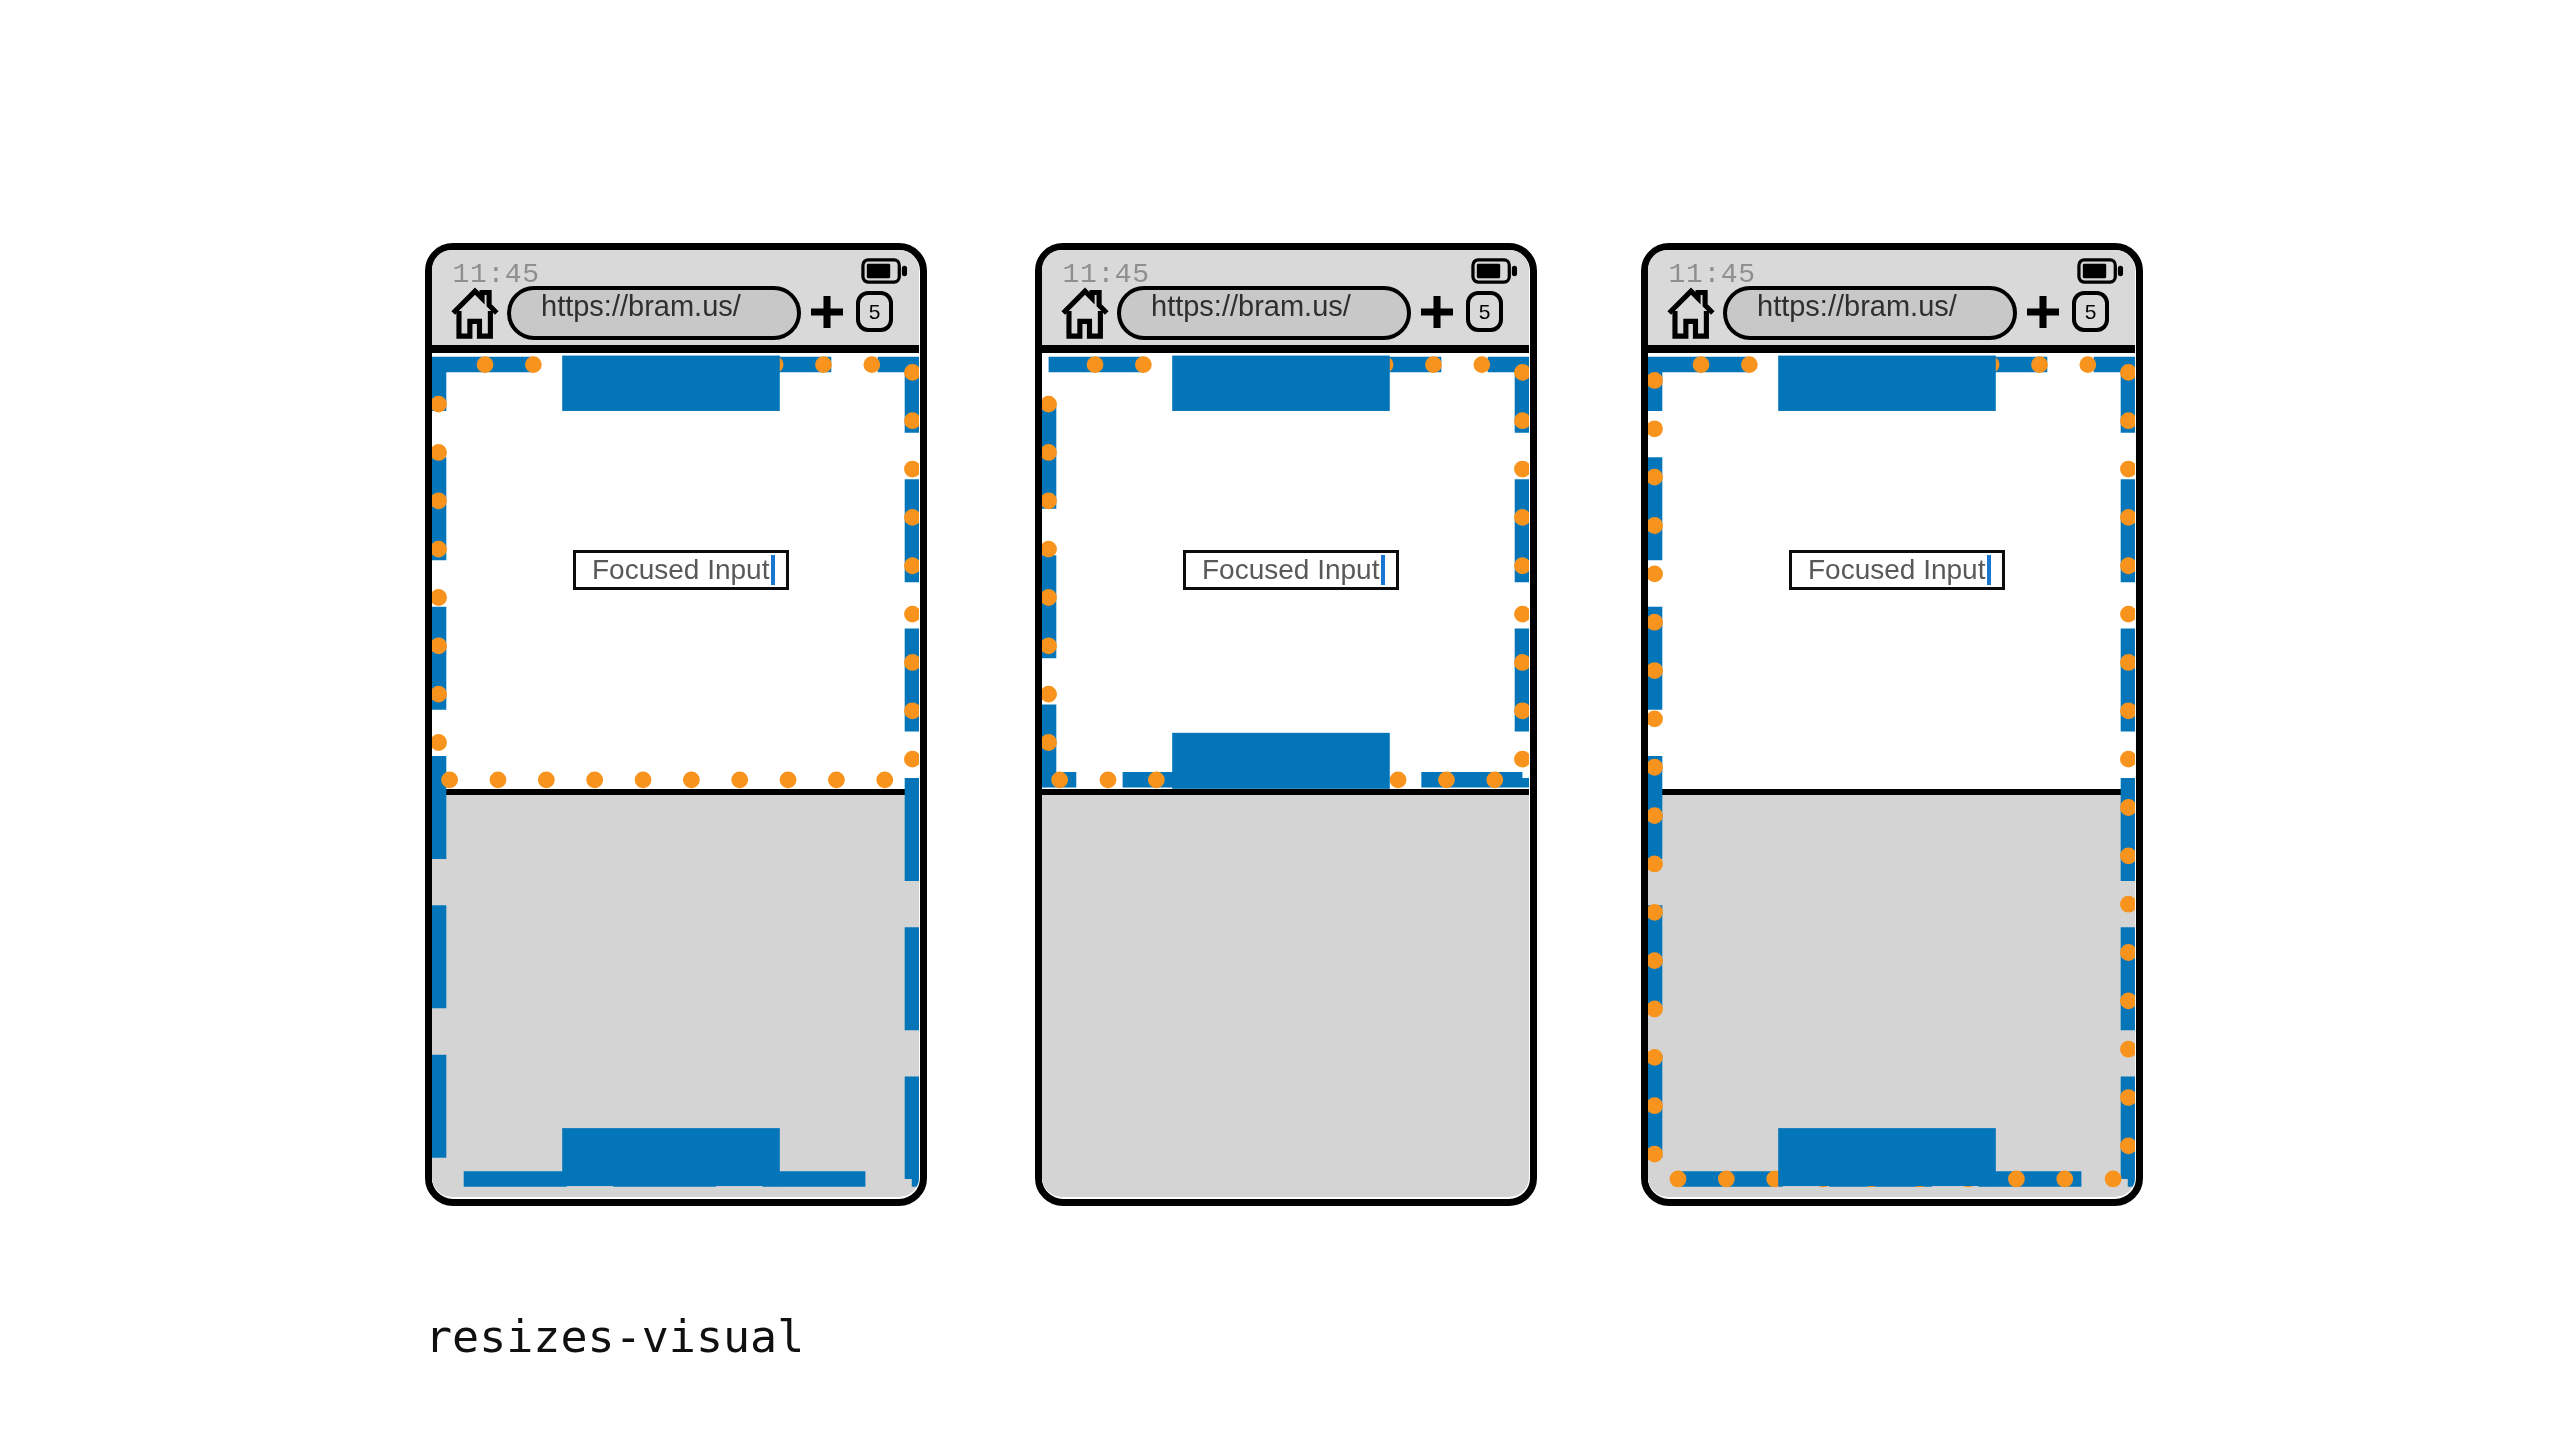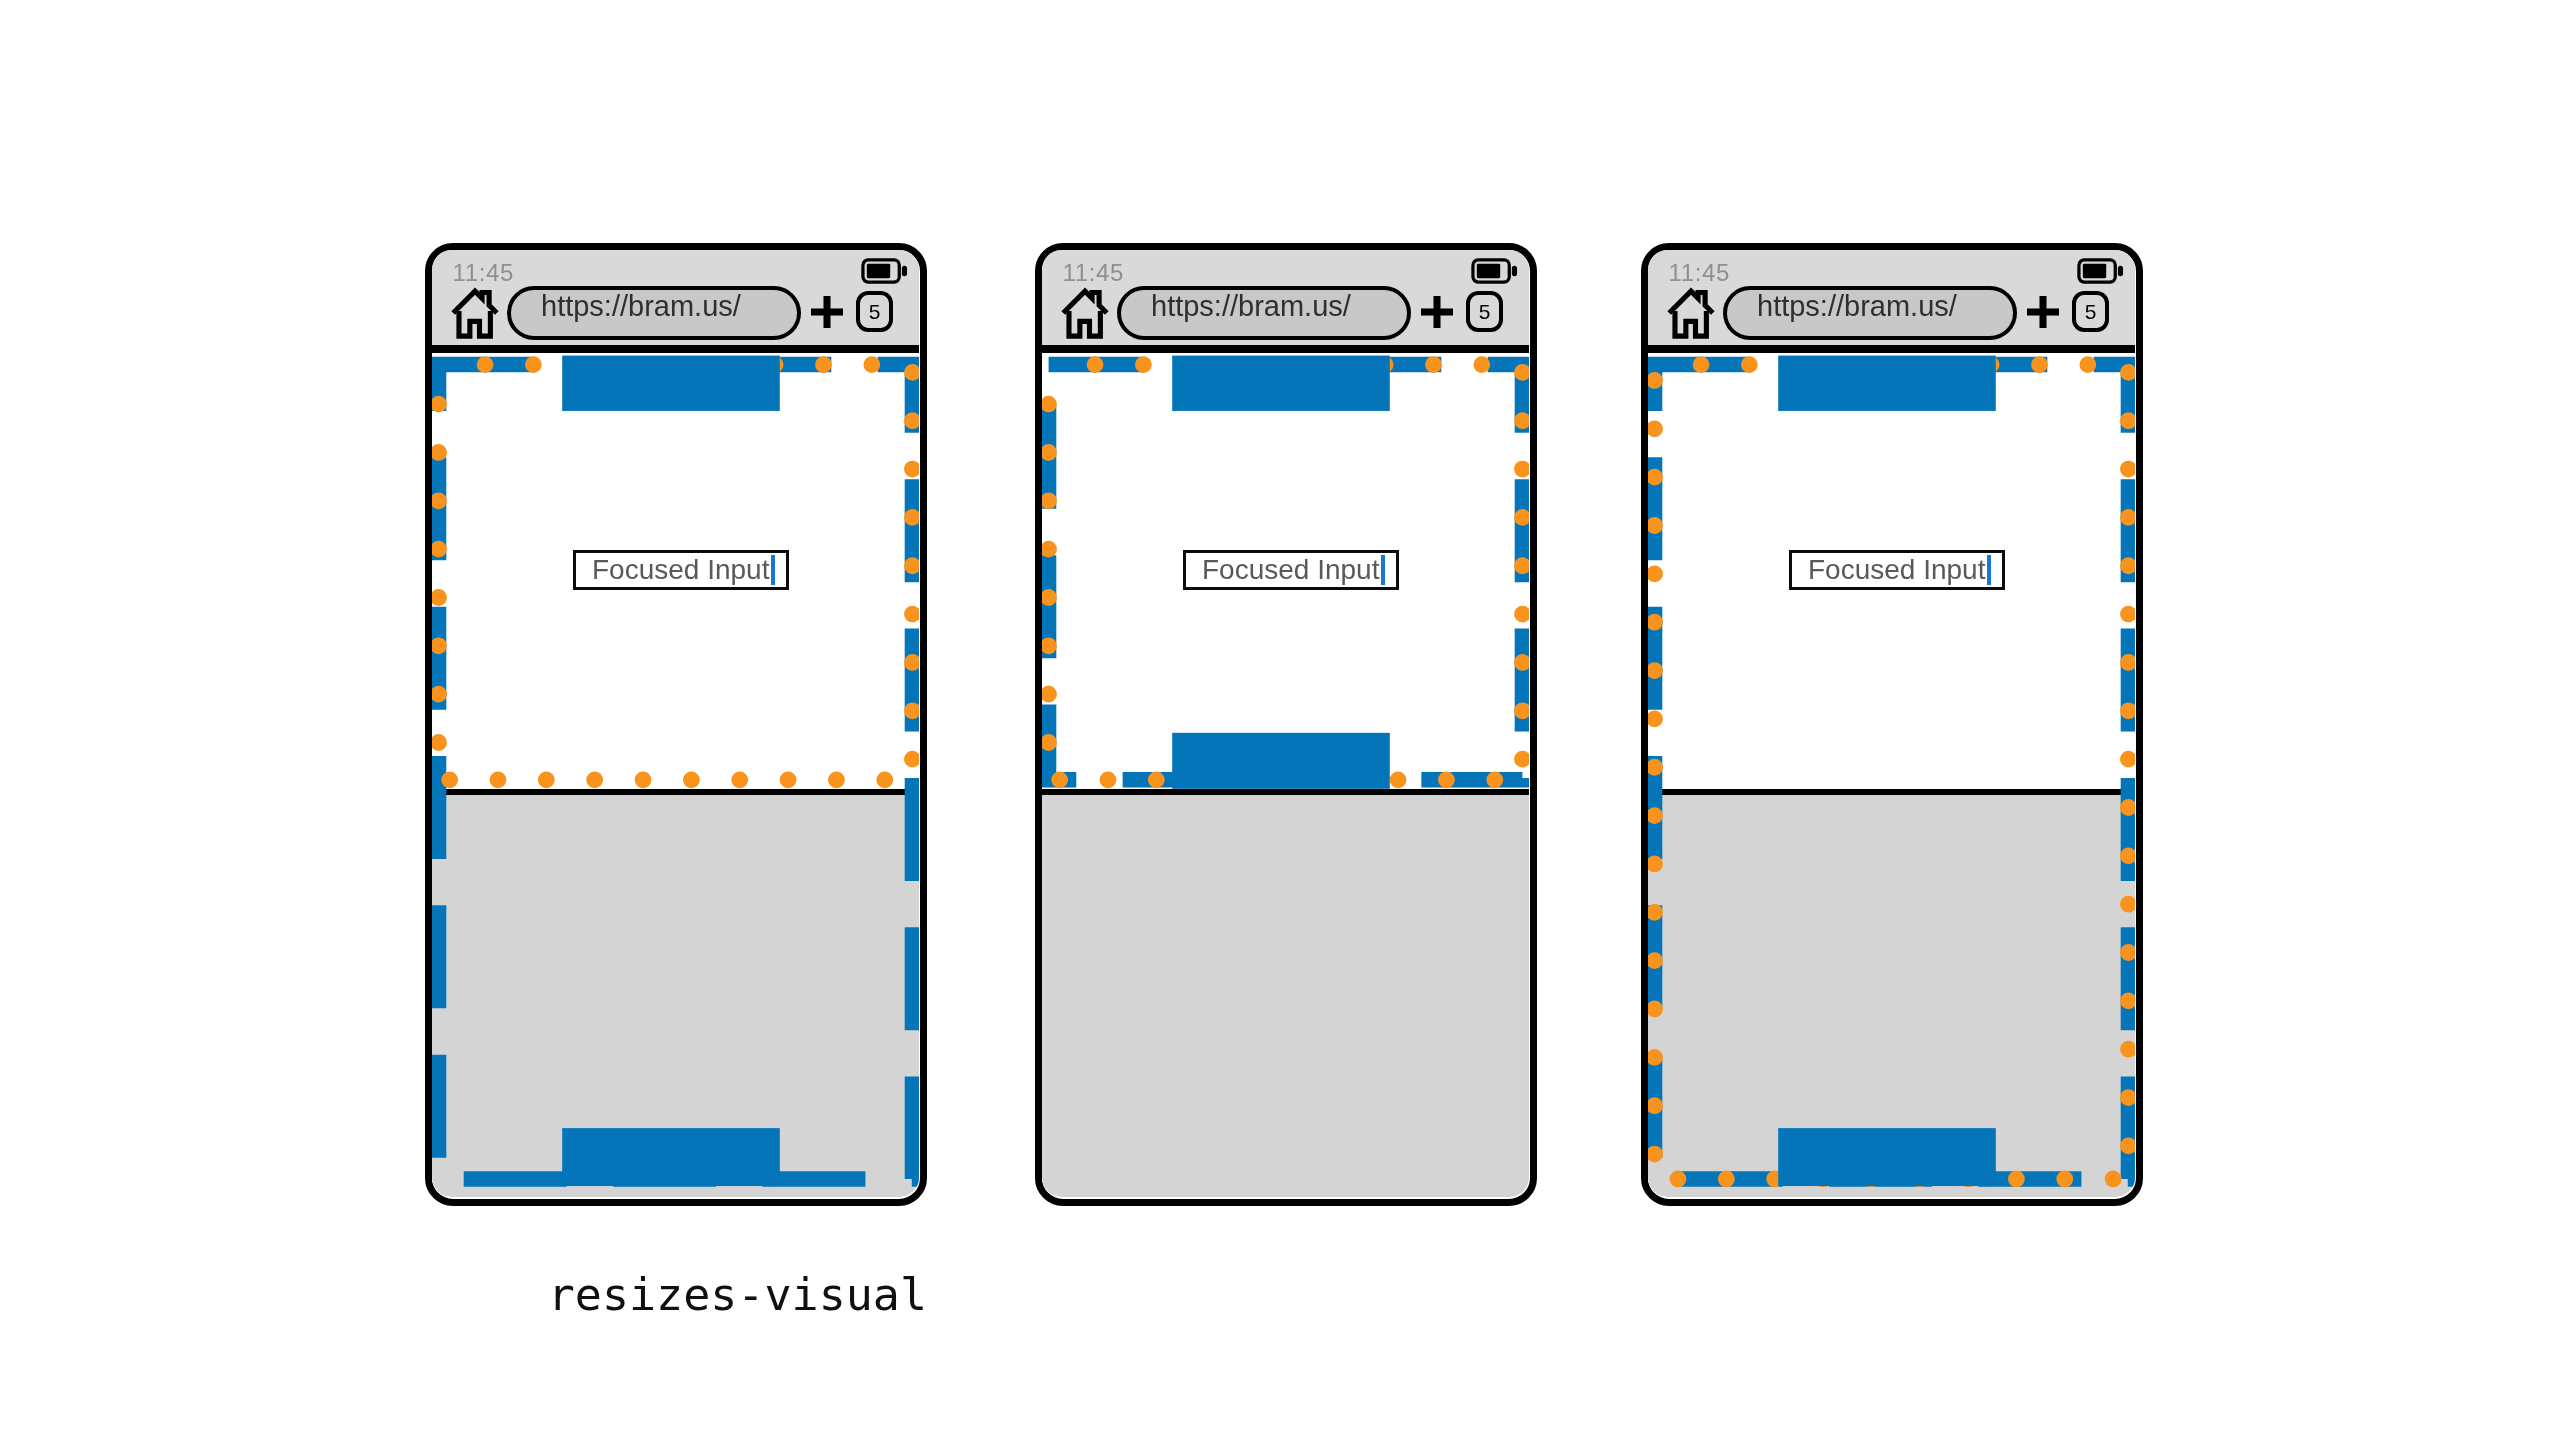--- a/index.html
+++ b/index.html
@@ -24,22 +24,23 @@
     position:absolute;top:243px;width:502px;height:963px;
     background:#ffffff;border:7.7px solid var(--black);border-radius:28px;
   }
   .phone-1{left:425px;} .phone-2{left:1035px;} .phone-3{left:1641px;}
 
   .chrome{
     position:absolute;left:0;top:0;width:487px;height:95px;
     background:var(--chrome);border-radius:19.3px 19.3px 0 0;
   }
   .time{
-    position:absolute;left:20.6px;top:9px;font-size:24px;color:var(--timegray);
+    position:absolute;left:20.6px;top:9px;font-size:28px;color:var(--timegray);
     letter-spacing:0.6px;
+    font-family:Liberation Mono, monospace;
   }
   .battery{position:absolute;right:10.3px;top:7.7px;width:48px;height:26px;}
   .home-button{position:absolute;left:18px;top:36px;width:50px;height:54px;}
   .url-bar{
     position:absolute;left:75px;top:36px;width:294px;height:54px;
     background:var(--pill);border:4.5px solid var(--black);border-radius:27px;
     display:flex;padding-left:30px;
     font-size:29px;color:#2f2f2f;white-space:nowrap;
   }
   .new-tab-button{position:absolute;left:379px;top:46px;width:32px;height:32px;}
@@ -76,21 +77,21 @@
   .focused-input{
     position:absolute;left:141px;top:197px;width:216px;height:40px;
     background:#ffffff;border:3.2px solid #0c0c0c;
     display:flex;align-items:center;padding-left:16px;
     font-size:28px;color:var(--inputtext);white-space:nowrap;
   }
   .caret{width:3.2px;height:30px;background:var(--caret);margin-left:1.9px;flex:none;}
 
   
   .mode-label{
-    position:absolute;top:1268px;width:502px;text-align:right;
+    position:absolute;top:1310px;width:502px;text-align:left;
     font-family:"DejaVu Sans Mono",monospace;font-size:45px;color:#101010;
     white-space:nowrap;
   }
   .label-1{left:425px;} .label-2{left:1035px;} .label-3{left:1641px;}
 
   .icon-stroke{stroke:var(--black);fill:none;}
 </style>
 </head>
 <body>
 

